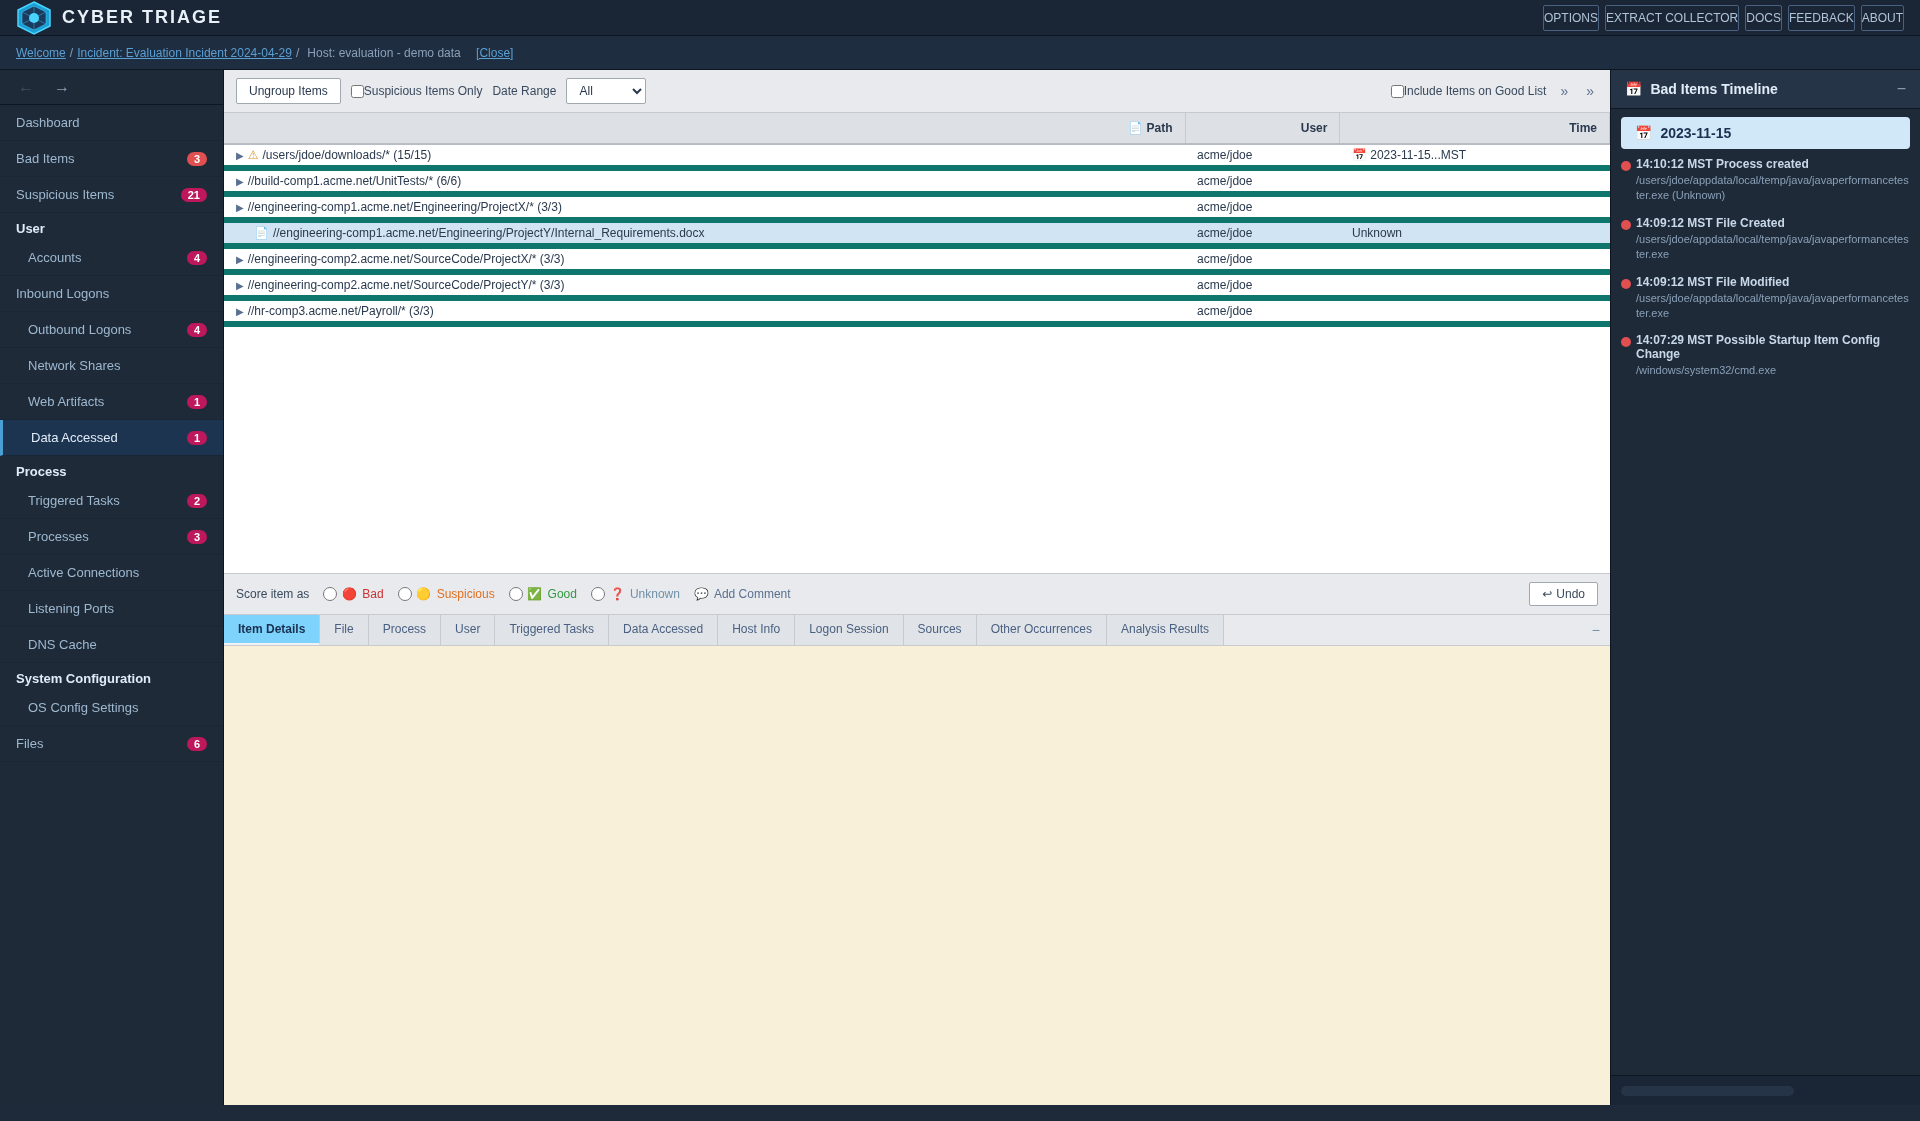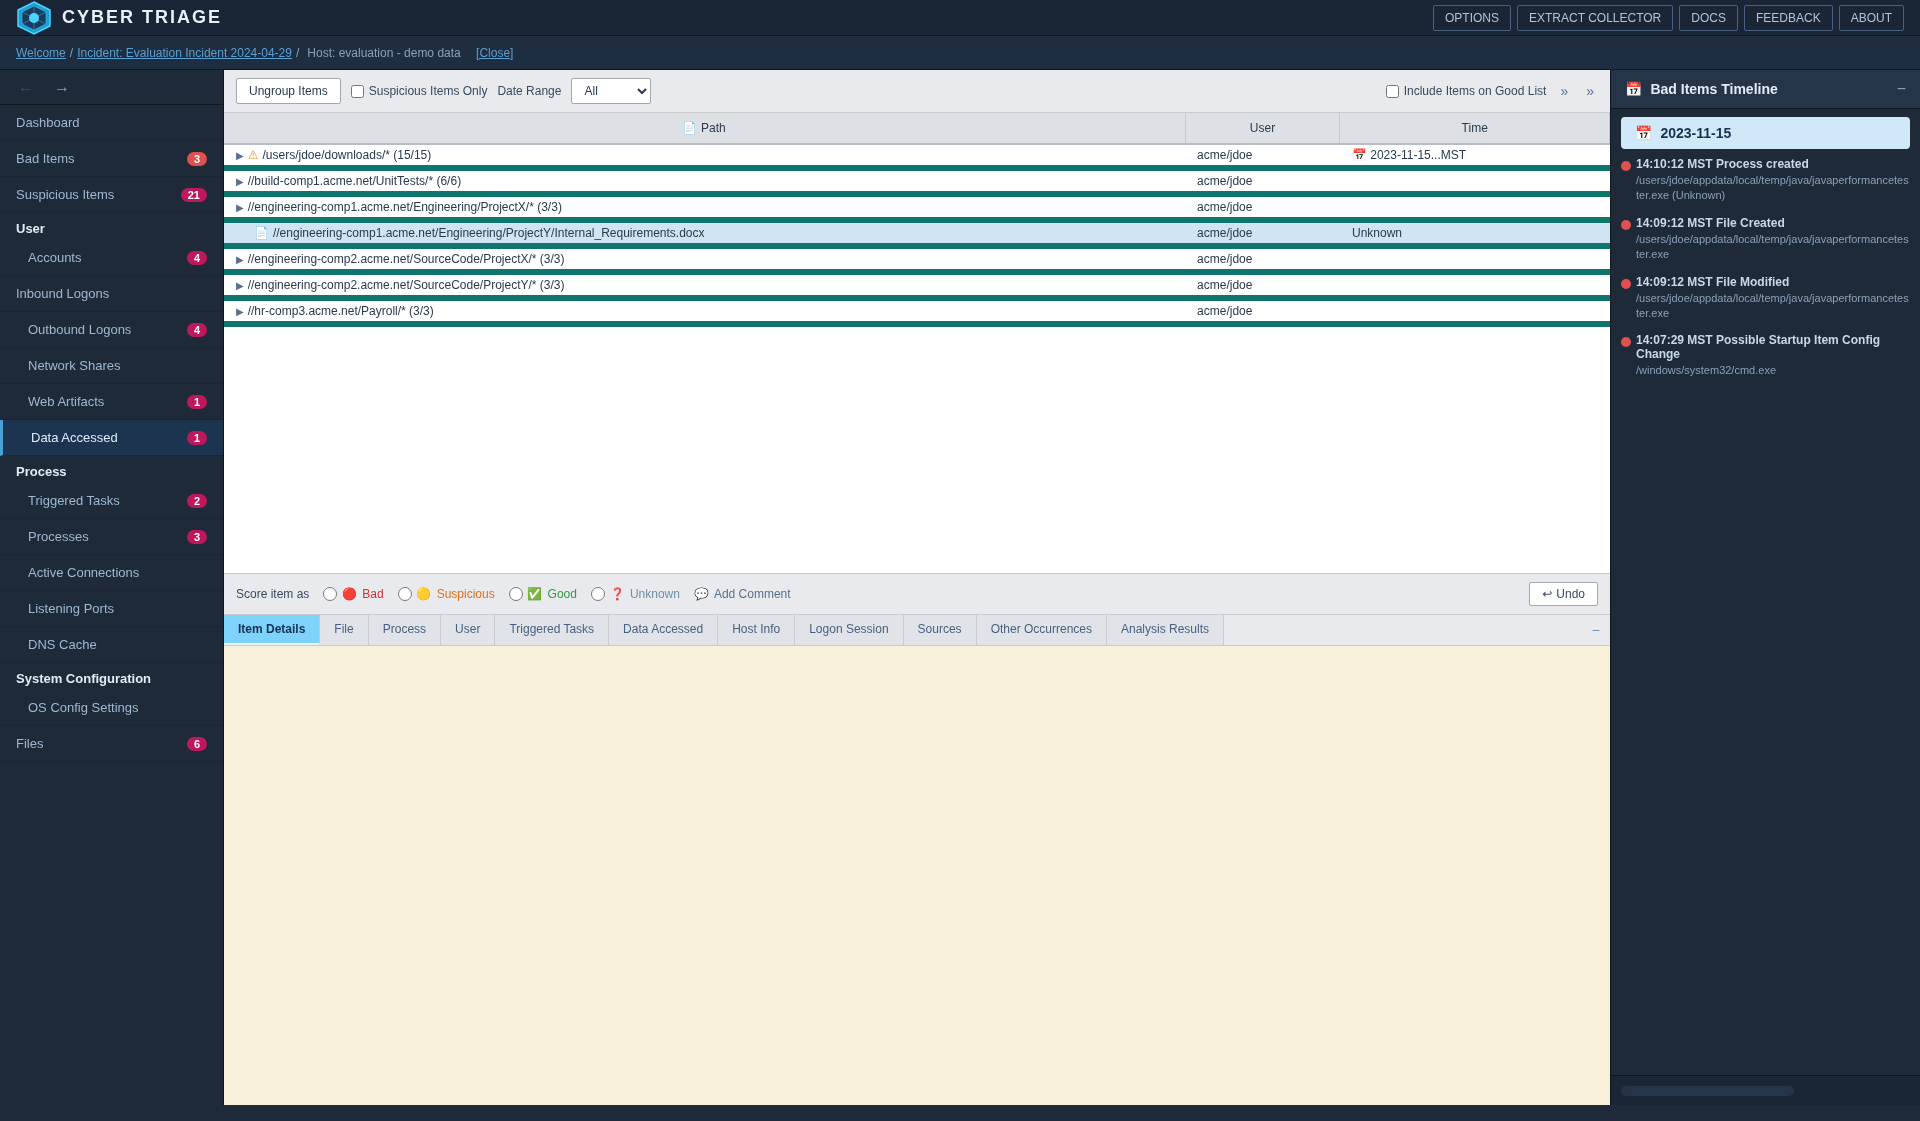--- a/index.html
+++ b/index.html
@@ -31,21 +31,21 @@
       letter-spacing: 2px;
     }
     .header-buttons {
       display: flex;
       gap: 6px;
     }
     .header-btn {
       background: transparent;
       border: 1px solid #4a6080;
       color: #b0c4d8;
-      padding: 5px 11px;
+      padding: 5px 0;
       font-size: 12px;
       cursor: pointer;
       border-radius: 2px;
     }
 
     
     .breadcrumb-bar {
       background: #1e2d3f;
       height: 34px;
       display: flex;
@@ -141,21 +141,20 @@
       border: 1px solid #a0a8b0;
       color: #2a3a4e;
       padding: 5px 12px;
       font-size: 12px;
       cursor: pointer;
       border-radius: 2px;
     }
     .toolbar-checkbox {
       display: flex;
       align-items: center;
-      gap: 5px;
       color: #3a4a5e;
       font-size: 12px;
     }
     .toolbar-label { color: #3a4a5e; font-size: 12px; }
     .toolbar-select {
       border: 1px solid #a0a8b0;
       background: white;
       padding: 4px 8px;
       font-size: 12px;
       color: #2a3a4e;
@@ -178,24 +177,24 @@
       overflow-y: auto;
       background: white;
     }
     .data-table {
       width: 100%;
       border-collapse: collapse;
     }
     .data-table th {
       background: #dde0e5;
       color: #2a3a4e;
-      font-weight: 400;
+      font-weight: 700;
       font-size: 12px;
       padding: 8px 12px;
-      text-align: center;
+      text-align: right;
       border-bottom: 2px solid #b8bcc4;
       border-right: 1px solid #c8cace;
       position: sticky;
       top: 0;
     }
     .data-table td {
       padding: 3px 12px;
       border-bottom: 6px solid #0f766e;
       font-size: 12px;
       color: #2a3a4e;

